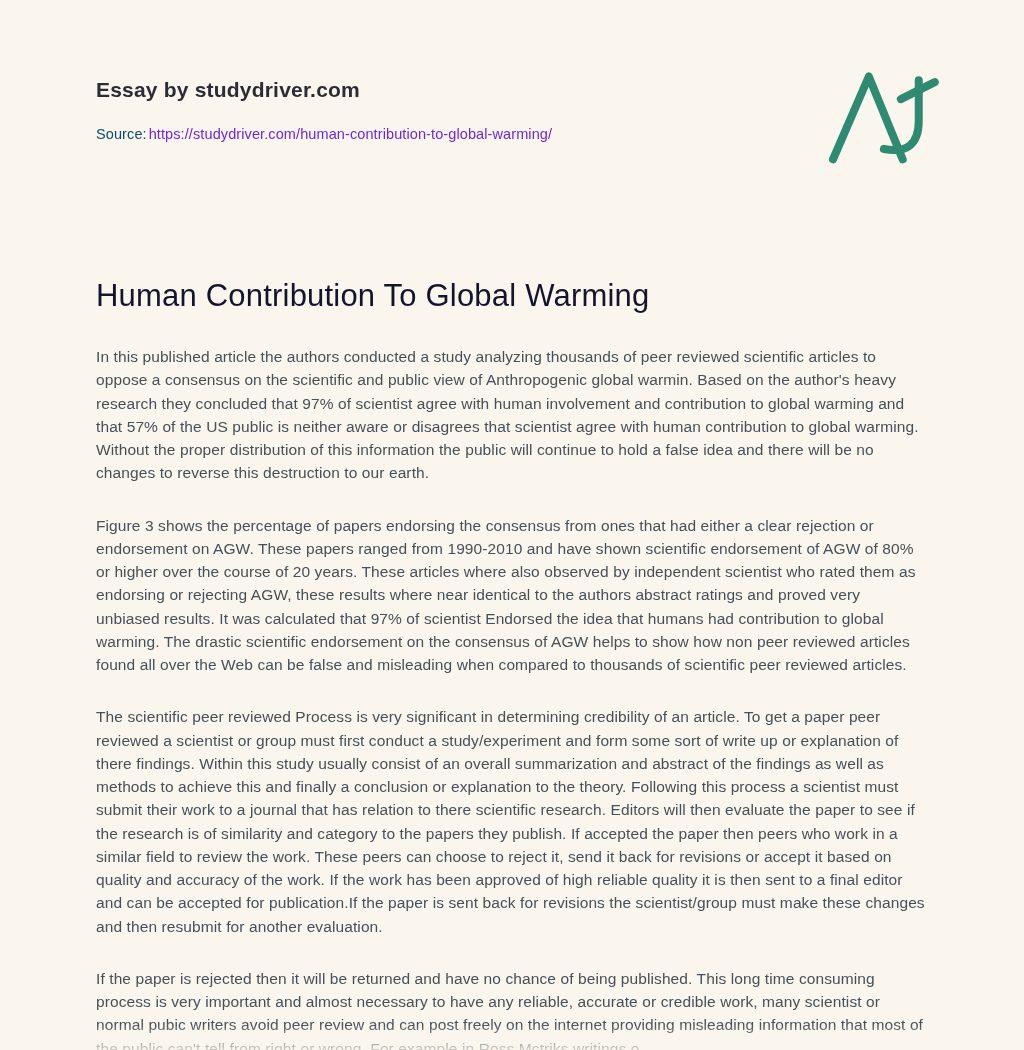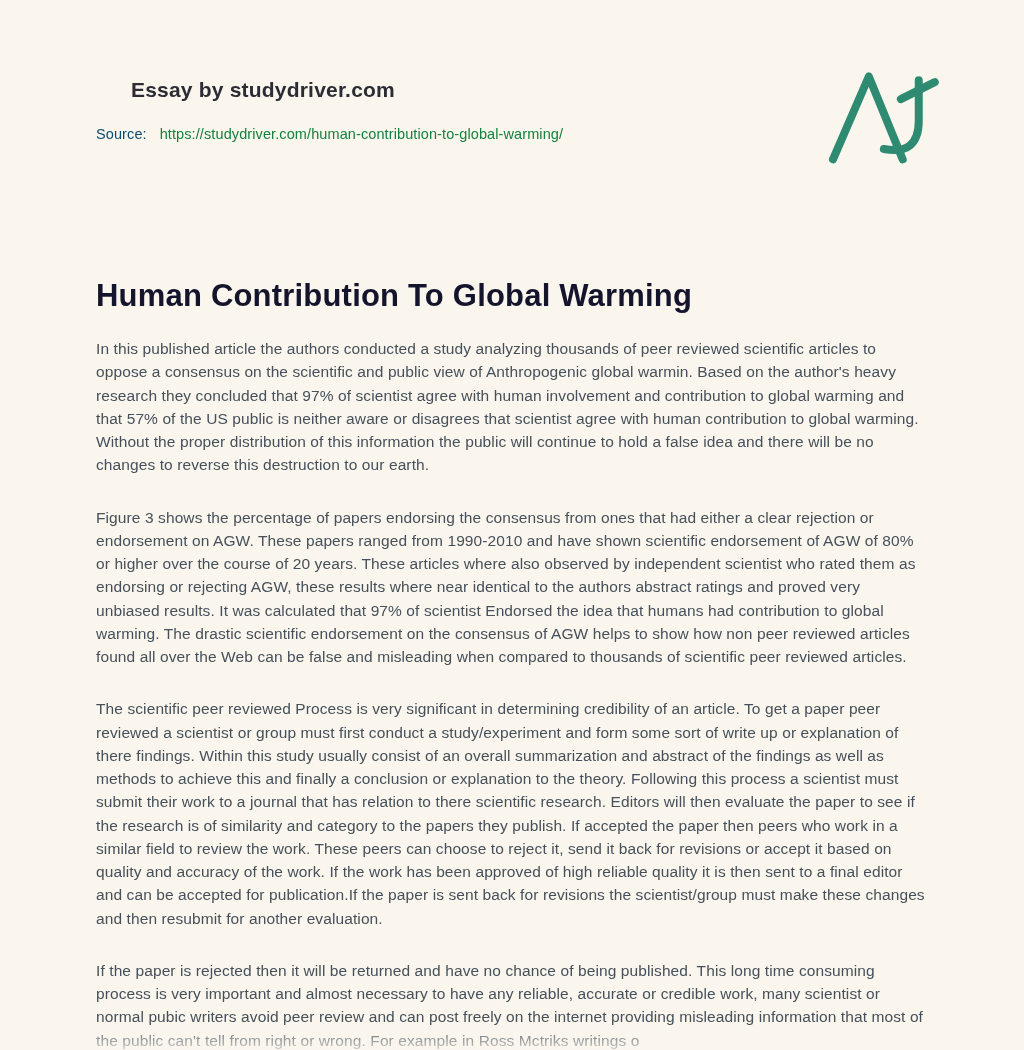--- a/index.html
+++ b/index.html
@@ -21,58 +21,57 @@
   .page-header {
     display: flex;
     justify-content: space-between;
     align-items: flex-start;
   }
   .byline {
     font-size: 21px;
     font-weight: 700;
     color: #2c2c35;
     letter-spacing: 0.2px;
-    margin-left: 35px;
   }
   .source-line {
     margin-top: 24px;
     font-size: 14.5px;
     letter-spacing: 0.1px;
   }
   .source-label { color: #0c4a6e; }
   .source-url {
-    color: #15803d;
+    color: #6d28d9;
     text-decoration: none;
-    margin-left: 13px;
+    margin-left: 2px;
     cursor: pointer;
   }
   .logo {
     width: 116px;
     height: 98px;
     margin-top: -10px;
     margin-right: -12px;
     flex: 0 0 auto;
   }
   .logo svg { width: 100%; height: 100%; }
   .article-title {
     margin: 112px 0 0 0;
     font-size: 31px;
-    font-weight: 700;
+    font-weight: 400;
     color: #14142c;
     letter-spacing: 0.2px;
   }
   .para {
     margin: 29px 0 0 0;
     font-size: 15.5px;
     line-height: 1.5;
     color: #46505a;
     letter-spacing: 0.1px;
     max-width: 832px;
   }
-  .para.first { margin-top: 23px; }
+  .para.first { margin-top: 31px; }
   .bottom-fade {
     position: absolute;
     left: 0;
     bottom: 0;
     width: 1024px;
     height: 26px;
     background: linear-gradient(to bottom, rgba(250,246,238,0), rgba(250,246,238,0.75));
     pointer-events: none;
   }
 </style>

